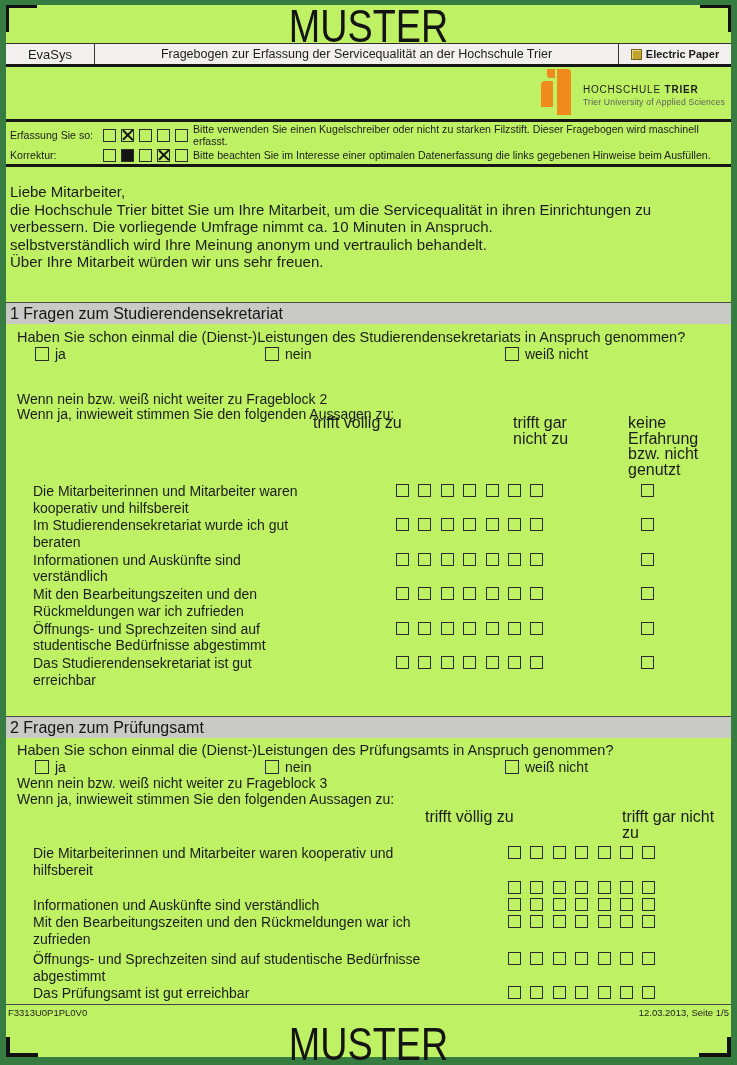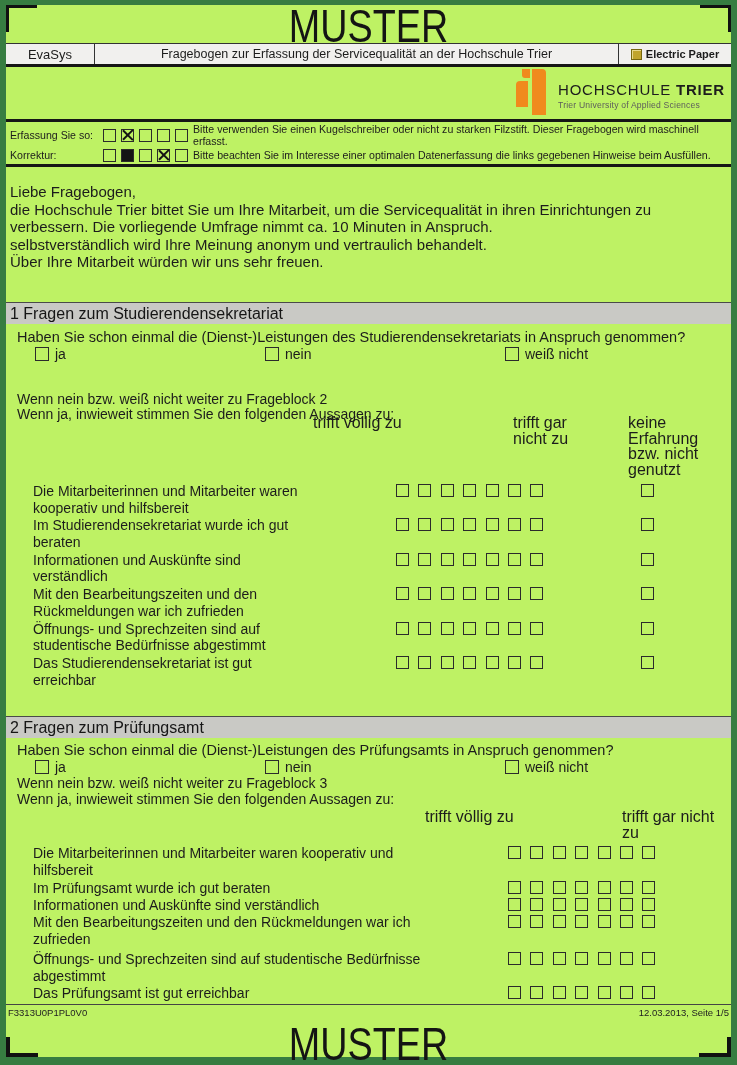--- a/index.html
+++ b/index.html
@@ -45,21 +45,21 @@
 
   .hline{position:absolute;left:0;width:100%;background:#161616;}
   .hl1{top:59px;height:3px;}
   .hl2{top:114px;height:2.5px;}
   .hl3{top:159px;height:2.5px;}
   .hl-footer{top:999px;height:1.2px;background:#444;}
 
   
   .logo{position:absolute;top:62px;right:6px;height:50px;display:flex;align-items:center;gap:10px;}
   .logo svg{display:block;}
-  .logo-name{font-size:15px;letter-spacing:0.8px;color:#1d1d1d;white-space:nowrap;margin-top:7px;}
+  .logo-name{font-size:10px;letter-spacing:0.8px;color:#1d1d1d;white-space:nowrap;margin-top:7px;}
   .logo-name b{font-weight:700;}
   .logo-sub{font-size:8.6px;color:#5c5c5c;margin-top:2px;letter-spacing:0.2px;white-space:nowrap;}
 
   
   .instr{position:absolute;left:0;width:100%;height:20px;display:flex;align-items:center;font-size:10.6px;}
   .instr.r1{top:120px;}
   .instr.r2{top:140px;}
   .instr-label{width:97px;padding-left:4px;box-sizing:border-box;}
   .instr-boxes{width:90px;display:flex;gap:5px;align-items:center;}
   .instr-text{flex:1;color:#1c1c1c;}
@@ -186,21 +186,21 @@
         <span class="cb "></span>
         <span class="cb crossed"></span>
         <span class="cb "></span>
       </div>
     <div class="instr-text">Bitte beachten Sie im Interesse einer optimalen Datenerfassung die links gegebenen Hinweise beim Ausfüllen.</div>
   </div>
 
   <div class="hline hl3"></div>
 
   <div class="intro">
-    <div>Liebe Fragebogen,</div>
+    <div>Liebe Mitarbeiter,</div>
     <div>die Hochschule Trier bittet Sie um Ihre Mitarbeit, um die Servicequalität in ihren Einrichtungen zu</div>
     <div>verbessern. Die vorliegende Umfrage nimmt ca. 10 Minuten in Anspruch.</div>
     <div>selbstverständlich wird Ihre Meinung anonym und vertraulich behandelt.</div>
     <div>Über Ihre Mitarbeit würden wir uns sehr freuen.</div>
   </div>
 
   <div class="section-bar sb1">1 Fragen zum Studierendensekretariat</div>
   <div class="qtext q1">Haben Sie schon einmal die (Dienst-)Leistungen des Studierendensekretariats in Anspruch genommen?</div>
   <div class="opts o1">
     <span class="opt p0">
@@ -329,21 +329,20 @@
           <span class="cb"></span>
           <span class="cb"></span>
           <span class="cb"></span>
           <span class="cb"></span>
           <span class="cb"></span>
           <span class="cb"></span>
           <span class="cb"></span>
         </div>
       </div>
       <div class="q-row">
-        <div class="q-label">Im Prüfungsamt wurde ich gut beraten</div>
         <div class="boxes">
           <span class="cb"></span>
           <span class="cb"></span>
           <span class="cb"></span>
           <span class="cb"></span>
           <span class="cb"></span>
           <span class="cb"></span>
           <span class="cb"></span>
         </div>
       </div>

